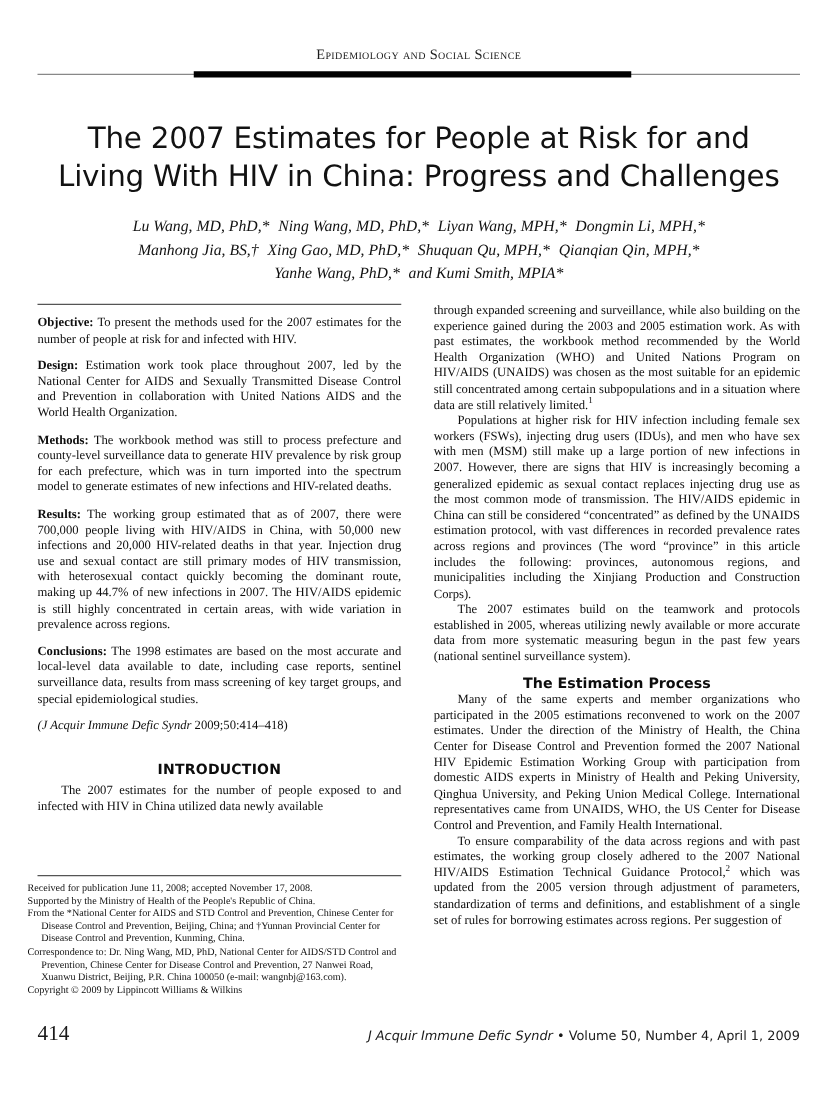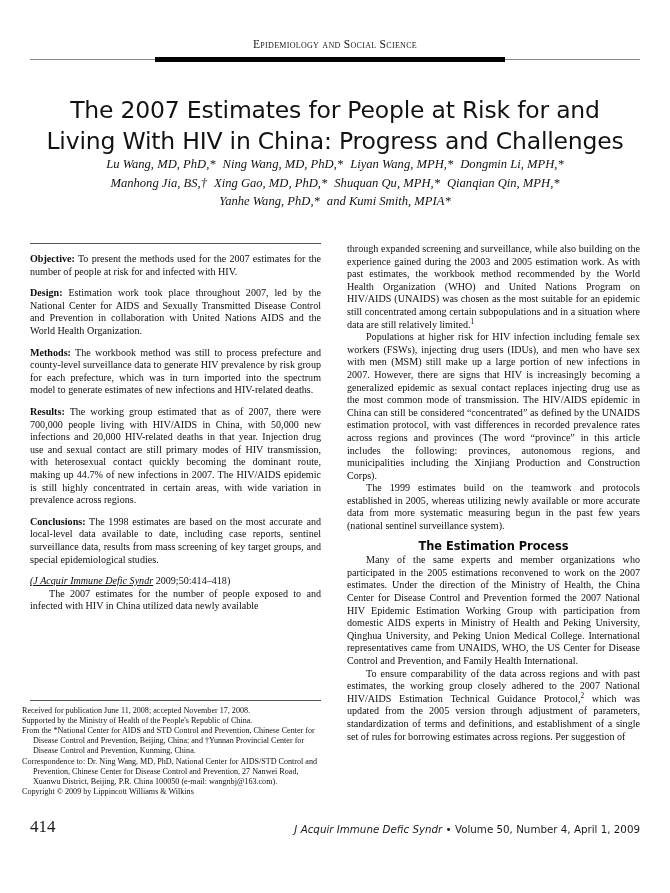--- a/index.html
+++ b/index.html
@@ -67,21 +67,21 @@
     font-size: 23.5px;
     font-weight: normal;
     line-height: 31px;
     letter-spacing: -0.2px;
     color: #121212;
   }
 
   
   .authors {
     position: absolute;
-    left: 48px; top: 155px;
+    left: 48px; top: 172px;
     width: 574px;
     text-align: center;
     font-family: "Liberation Serif", "DejaVu Serif", serif;
     font-style: italic;
     font-size: 12.6px;
     line-height: 18.5px;
     color: #111111;
   }
   .authors .au { white-space: nowrap; }
   .authors .gap { display: inline-block; width: 7px; }
@@ -112,21 +112,21 @@
     text-justify: inter-word;
   }
   .abs-p b { font-weight: bold; }
   .abs-p.last { margin-bottom: 0; }
 
   .cite {
     margin: 9px 0 0 0;
     font-size: 10.1px;
     line-height: 12.6px;
   }
-  .cite i { font-style: italic; text-decoration: underline; }
+  .cite i { font-style: italic; }
 
   .sec-head {
     font-family: "DejaVu Sans", "Liberation Sans", sans-serif;
     font-weight: bold;
     font-size: 11.2px;
     text-align: center;
     margin: 22px 0 5px 0;
     letter-spacing: 0.2px;
   }
   .sub-head {
@@ -214,30 +214,31 @@
 
     <p class="abs-p"><b>Methods:</b><span> The workbook method was still to process prefecture and county-level surveillance data to generate HIV prevalence by risk group for each prefecture, which was in turn imported into the spectrum model to generate estimates of new infections and HIV-related deaths.</span></p>
 
     <p class="abs-p"><b>Results:</b><span> The working group estimated that as of 2007, there were 700,000 people living with HIV/AIDS in China, with 50,000 new infections and 20,000 HIV-related deaths in that year. Injection drug use and sexual contact are still primary modes of HIV transmission, with heterosexual contact quickly becoming the dominant route, making up 44.7% of new infections in 2007. The HIV/AIDS epidemic is still highly concentrated in certain areas, with wide variation in prevalence across regions.</span></p>
 
     <p class="abs-p"><b>Conclusions:</b><span> The 1998 estimates are based on the most accurate and local-level data available to date, including case reports, sentinel surveillance data, results from mass screening of key target groups, and special epidemiological studies.</span></p>
 
 
     <p class="cite"><i>(J Acquir Immune Defic Syndr</i><span> 2009;50:414–418)</span></p>
 
+    <div class="sec-head">INTRODUCTION</div>
 
     <p class="body-p">The 2007 estimates for the number of people exposed to and infected with HIV in China utilized data newly available</p>
   </div>
 
   <div class="col col-right">
     <p class="body-p noind"><span>through expanded screening and surveillance, while also building on the experience gained during the 2003 and 2005 estimation work. As with past estimates, the workbook method recommended by the World Health Organization (WHO) and United Nations Program on HIV/AIDS (UNAIDS) was chosen as the most suitable for an epidemic still concentrated among certain subpopulations and in a situation where data are still relatively limited.</span><sup>1</sup></p>
 
     <p class="body-p">Populations at higher risk for HIV infection including female sex workers (FSWs), injecting drug users (IDUs), and men who have sex with men (MSM) still make up a large portion of new infections in 2007. However, there are signs that HIV is increasingly becoming a generalized epidemic as sexual contact replaces injecting drug use as the most common mode of transmission. The HIV/AIDS epidemic in China can still be considered “concentrated” as defined by the UNAIDS estimation protocol, with vast differences in recorded prevalence rates across regions and provinces (The word “province” in this article includes the following: provinces, autonomous regions, and municipalities including the Xinjiang Production and Construction Corps).</p>
 
-    <p class="body-p">The 1999 estimates build on the teamwork and protocols established in 2005, whereas utilizing newly available or more accurate data from more systematic measuring begun in the past few years (national sentinel surveillance system).</p>
+    <p class="body-p">The 2007 estimates build on the teamwork and protocols established in 2005, whereas utilizing newly available or more accurate data from more systematic measuring begun in the past few years (national sentinel surveillance system).</p>
 
 
     <div class="sub-head">The Estimation Process</div>
 
     <p class="body-p">Many of the same experts and member organizations who participated in the 2005 estimations reconvened to work on the 2007 estimates. Under the direction of the Ministry of Health, the China Center for Disease Control and Prevention formed the 2007 National HIV Epidemic Estimation Working Group with participation from domestic AIDS experts in Ministry of Health and Peking University, Qinghua University, and Peking Union Medical College. International representatives came from UNAIDS, WHO, the US Center for Disease Control and Prevention, and Family Health International.</p>
 
     <p class="body-p"><span>To ensure comparability of the data across regions and with past estimates, the working group closely adhered to the 2007 National HIV/AIDS Estimation Technical Guidance Protocol,</span><sup>2</sup><span> which was updated from the 2005 version through adjustment of parameters, standardization of terms and definitions, and establishment of a single set of rules for borrowing estimates across regions. Per suggestion of</span></p>
   </div>
 
   <div class="footnote-wrap">

